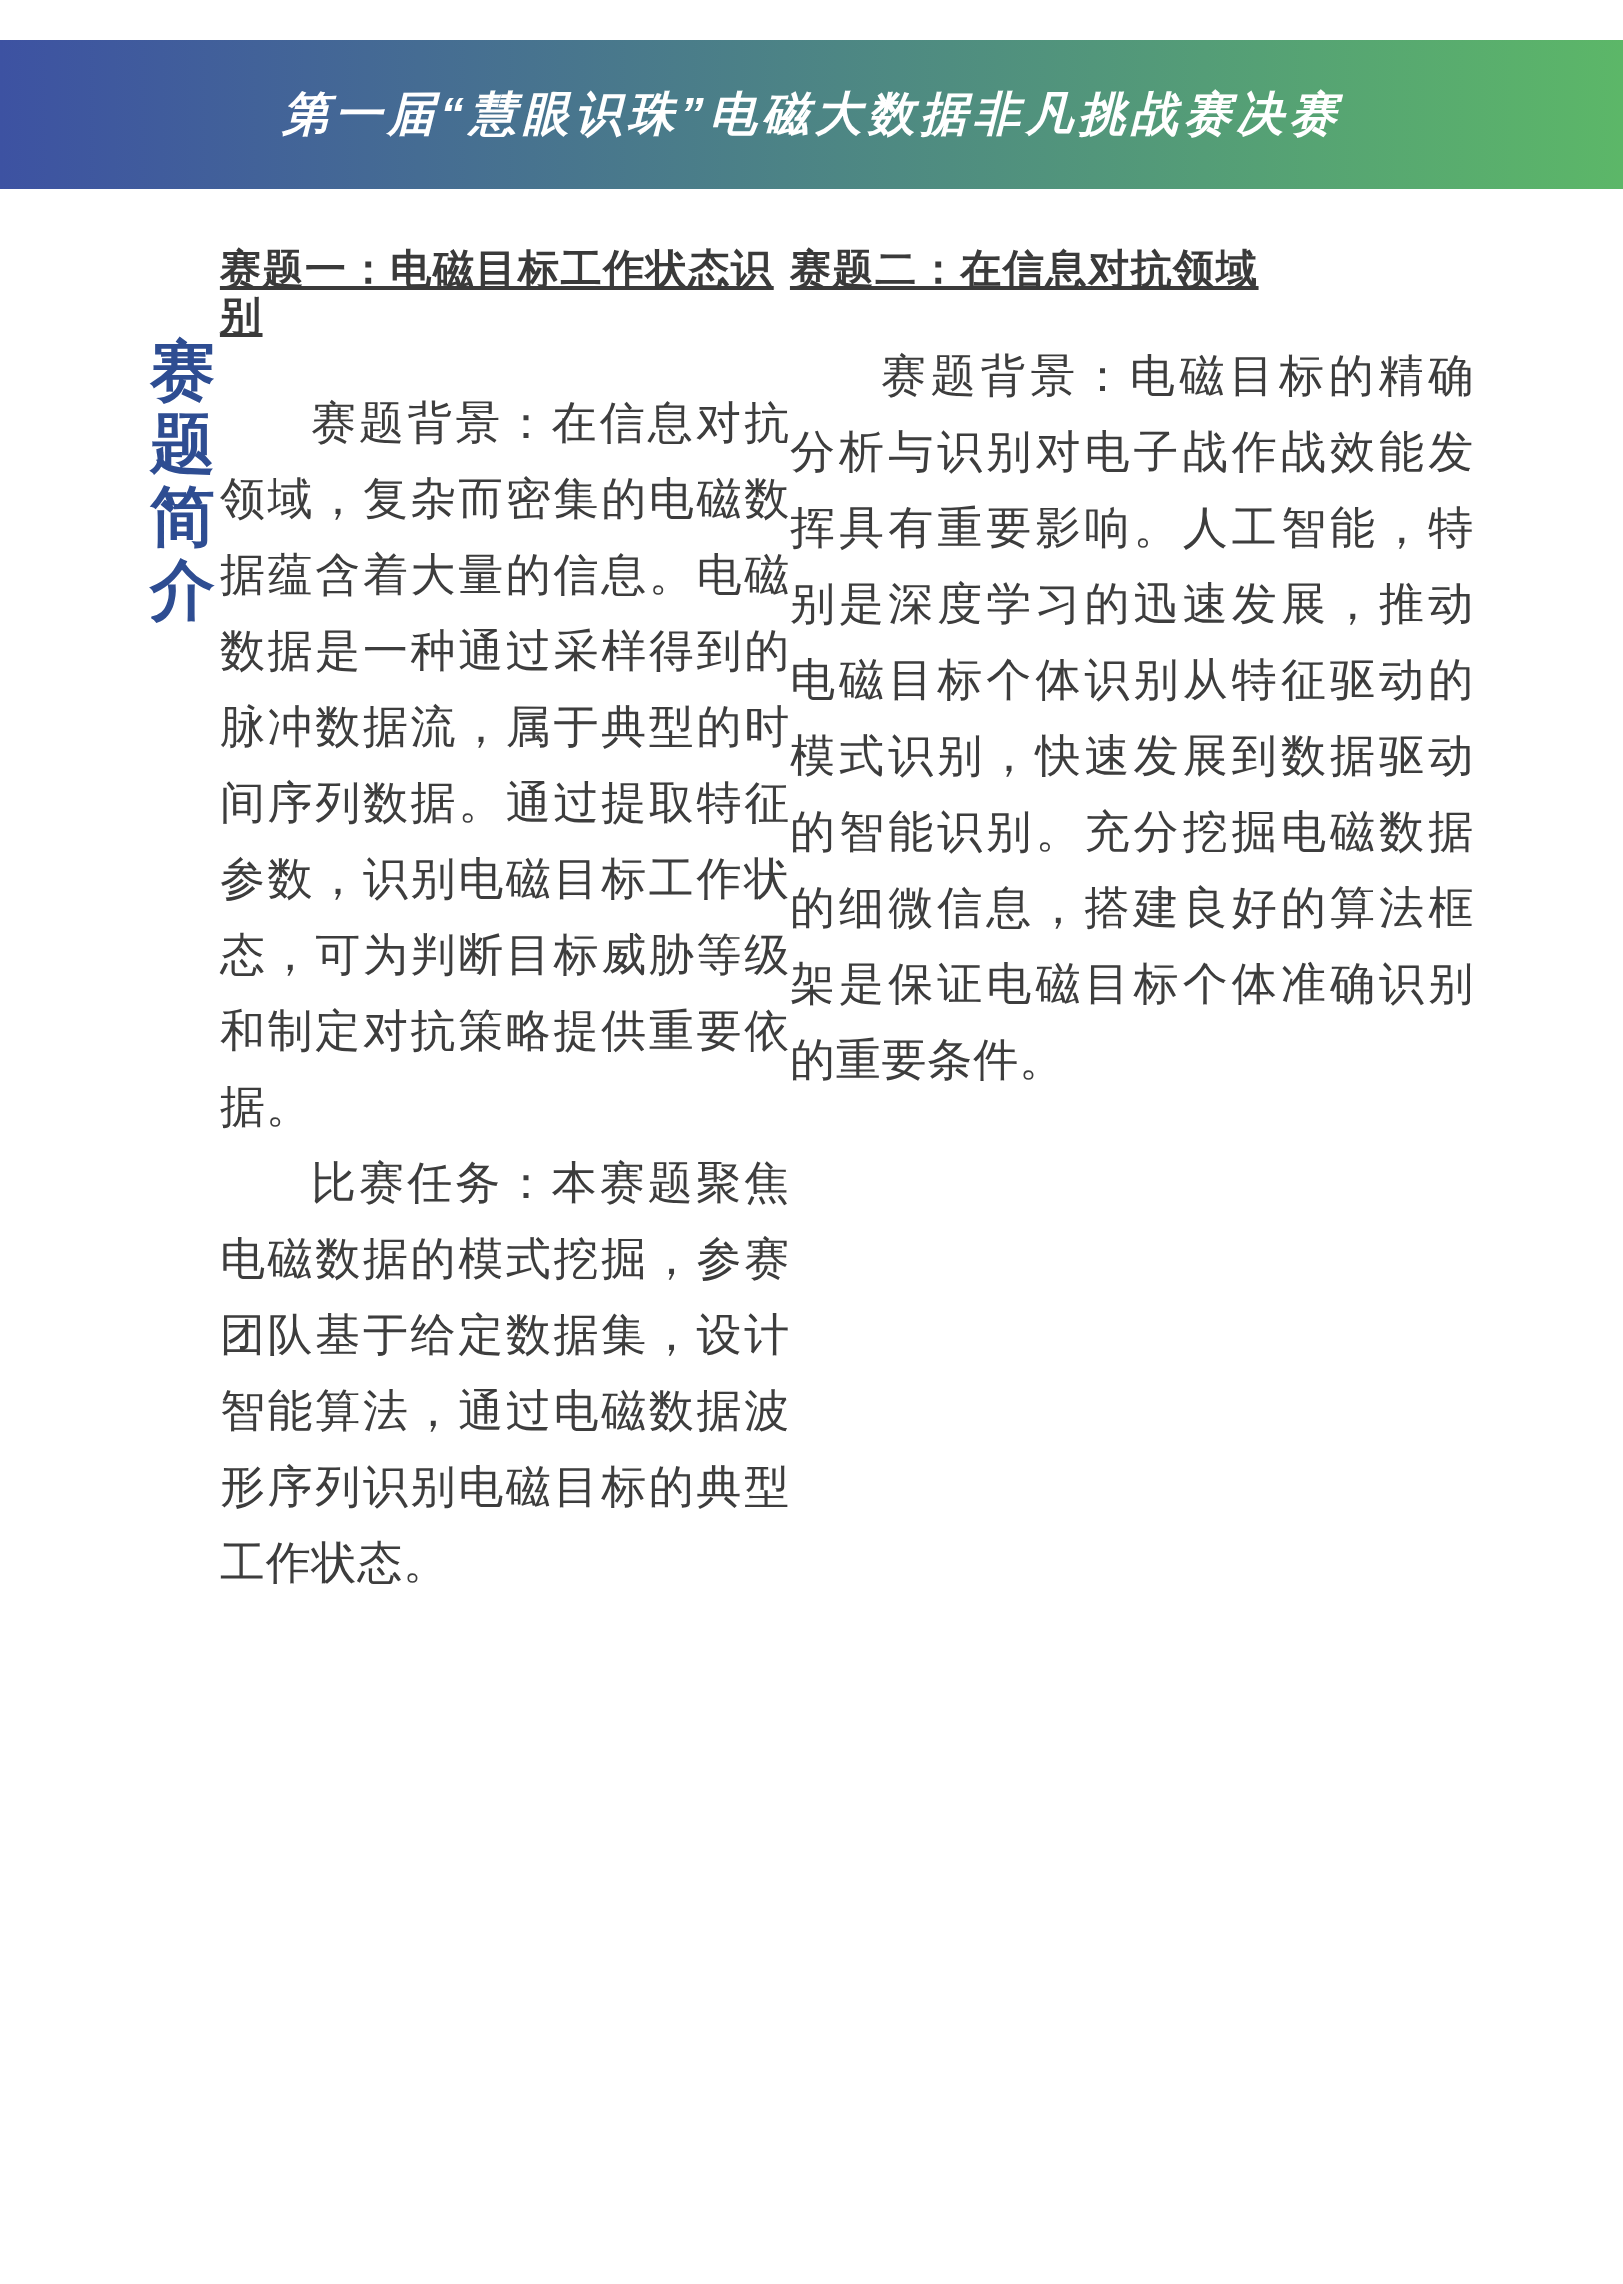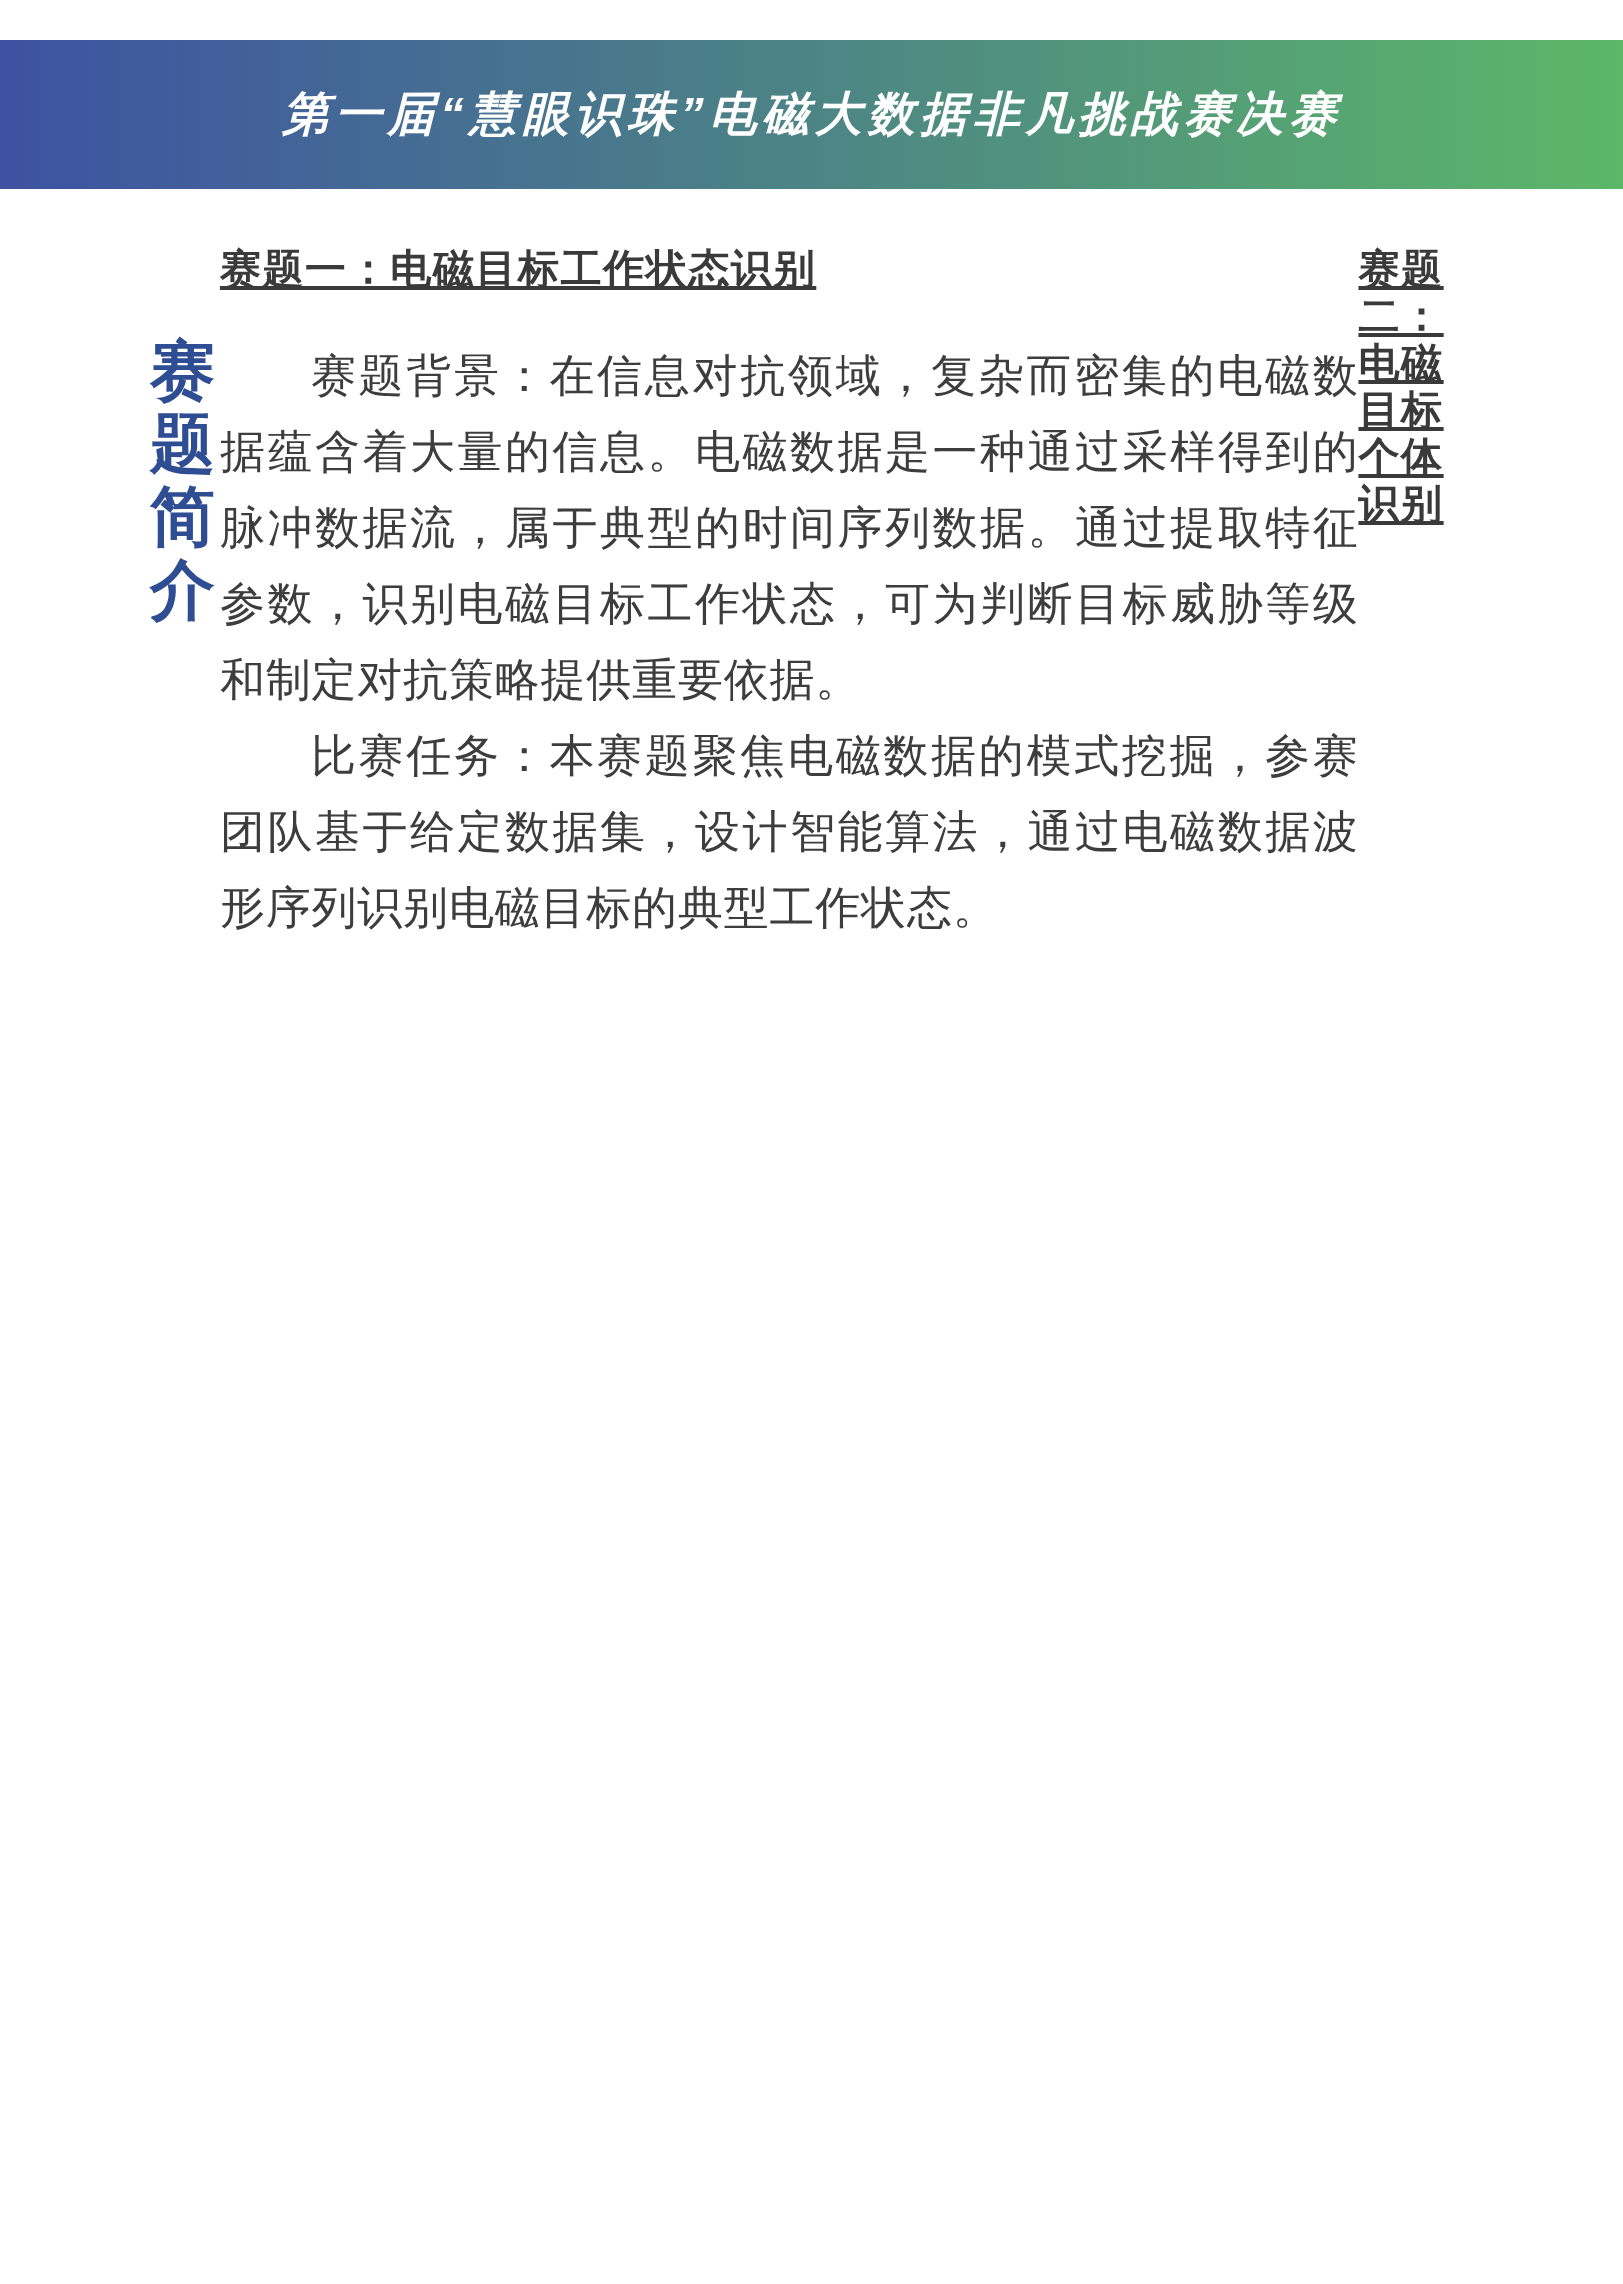--- a/index.html
+++ b/index.html
@@ -82,18 +82,19 @@
 
     <h1 class="doc-title">赛题简介</h1>
 
     <section class="topic">
       <h2 class="topic-heading">赛题一：电磁目标工作状态识别</h2>
       <p class="body-para">赛题背景：在信息对抗领域，复杂而密集的电磁数据蕴含着大量的信息。电磁数据是一种通过采样得到的脉冲数据流，属于典型的时间序列数据。通过提取特征参数，识别电磁目标工作状态，可为判断目标威胁等级和制定对抗策略提供重要依据。</p>
       <p class="body-para">比赛任务：本赛题聚焦电磁数据的模式挖掘，参赛团队基于给定数据集，设计智能算法，通过电磁数据波形序列识别电磁目标的典型工作状态。</p>
     </section>
 
     <section class="topic">
-      <h2 class="topic-heading">赛题二：电磁目标个体识别</h2>
+      <h2 class="topic-heading">赛题二：在信息对抗领域</h2>
+      <p class="body-para">赛题背景：电磁目标的精确分析与识别对电子战作战效能发挥具有重要影响。人工智能，特别是深度学习的迅速发展，推动电磁目标个体识别从特征驱动的模式识别，快速发展到数据驱动的智能识别。充分挖掘电磁数据的细微信息，搭建良好的算法框架是保证电磁目标个体准确识别的重要条件。</p>
     </section>
 
   </main>
 </div>
 
 
 </body></html>

